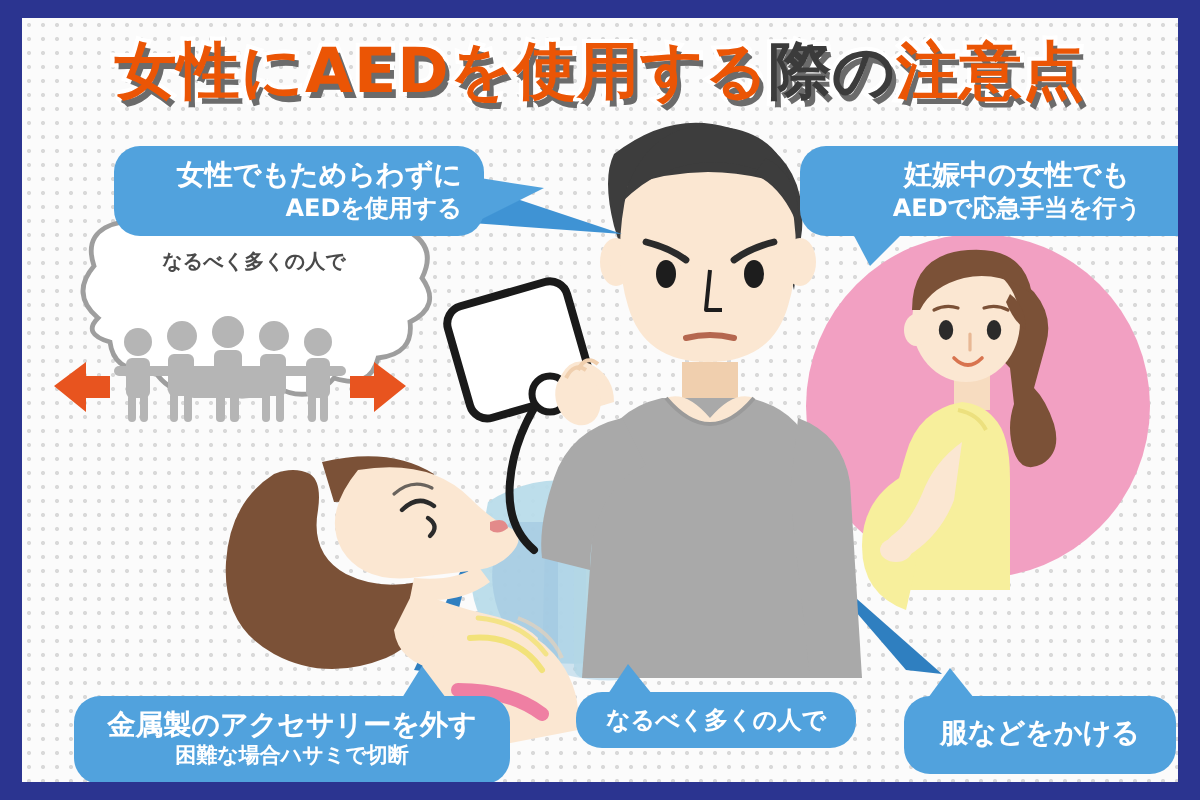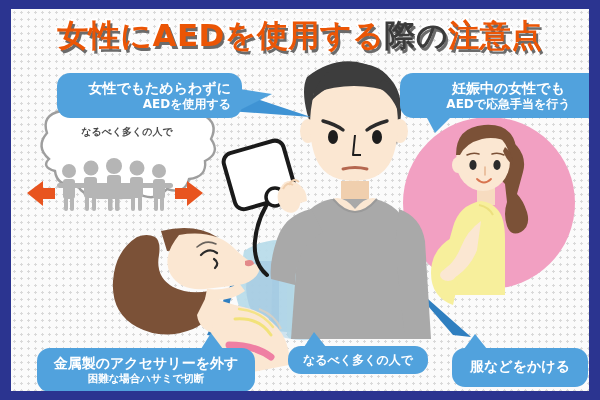--- a/index.html
+++ b/index.html
@@ -306,19 +306,19 @@
       <span class="l1">金属製のアクセサリーを外す</span>
       <span class="sub">困難な場合ハサミで切断</span>
       <i class="tail-u"></i>
     </div>
 
     <div id="b-bm" class="bubble">
       <span class="l2">なるべく多くの人で</span>
       <i class="tail-u"></i>
     </div>
 
-    <div id="b-br" class="bubble" style="padding-top:11px;padding-bottom:11px;font-family:Liberation Serif, serif;">
+    <div id="b-br" class="bubble" style="padding-top:11px;padding-bottom:11px;">
       <span class="l1">服などをかける</span>
       <i class="tail-u"></i>
     </div>
 
   </div>
 </div>
 
 </body></html>

